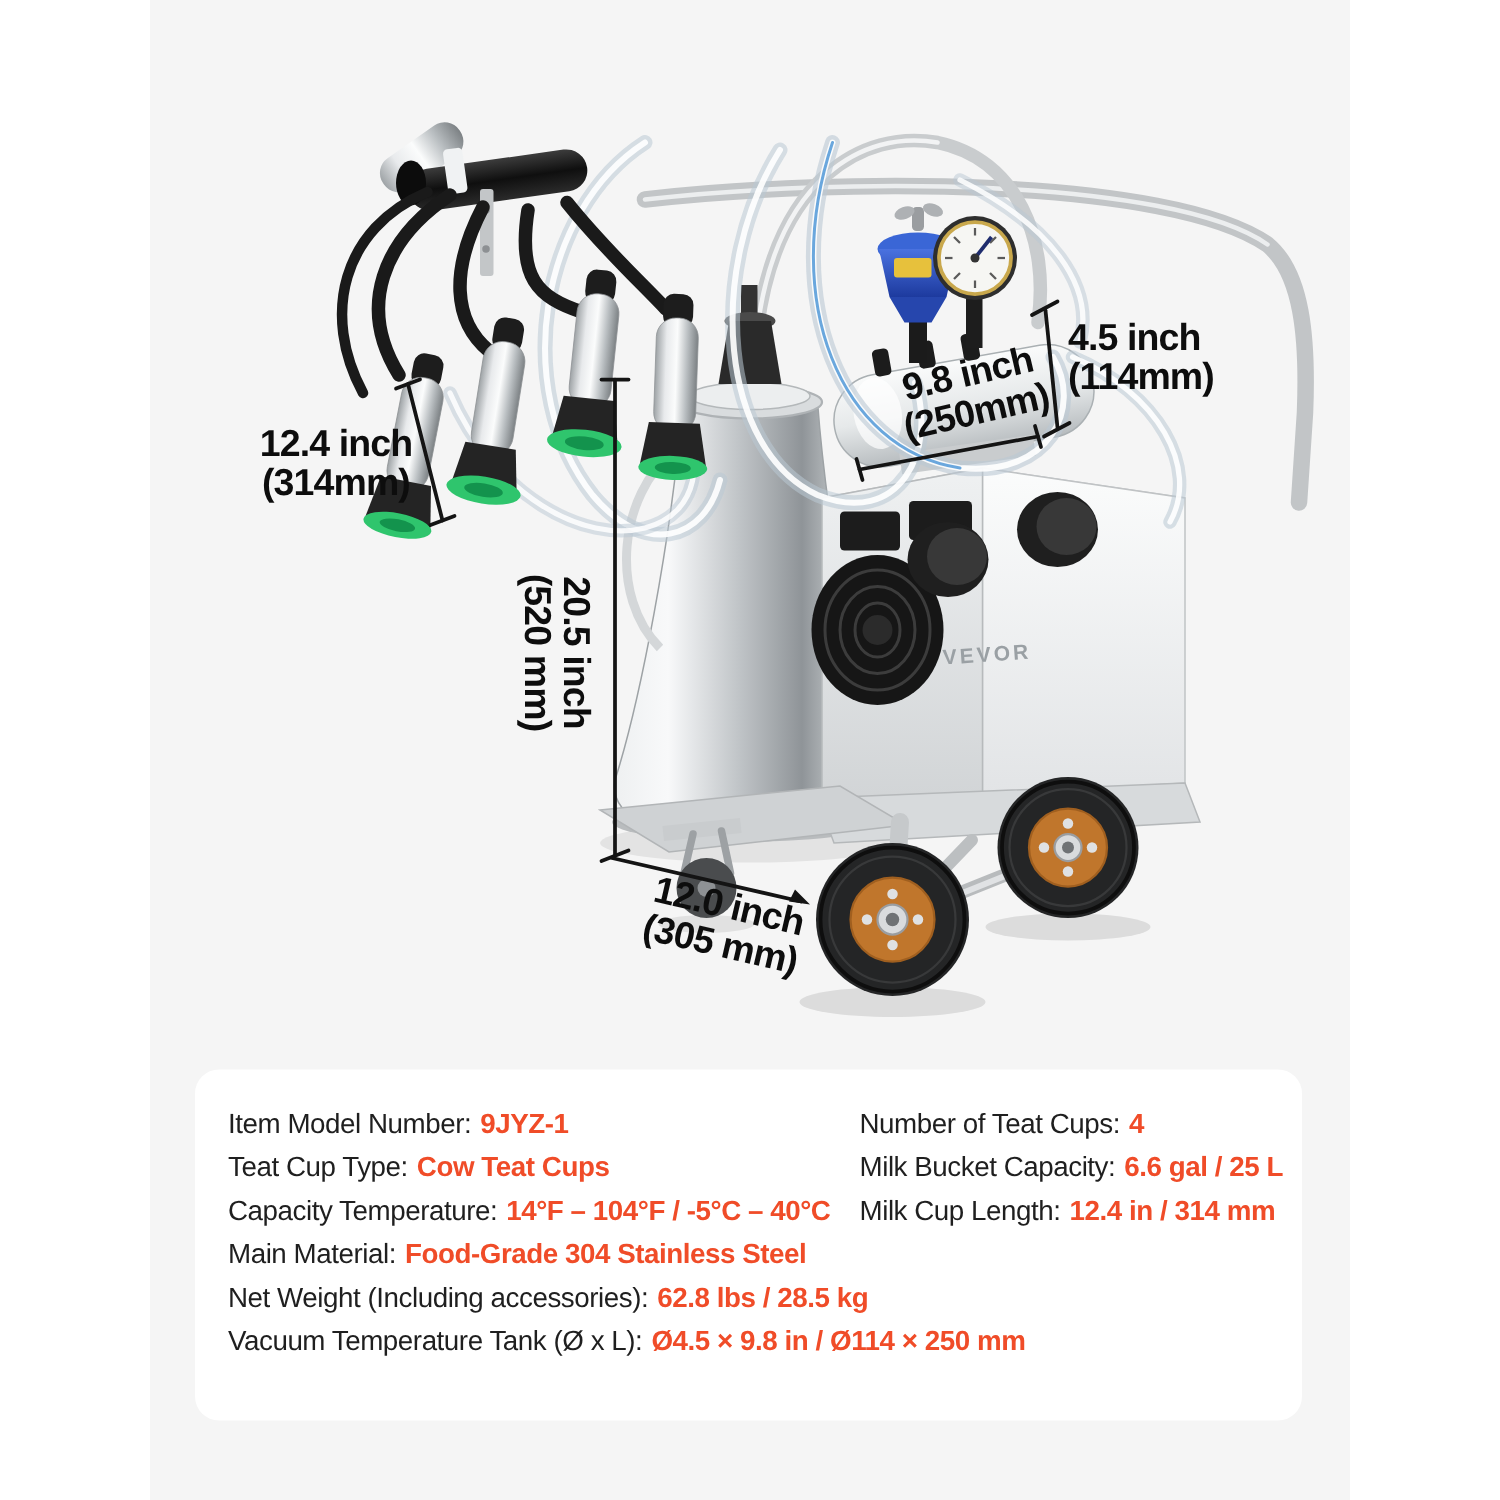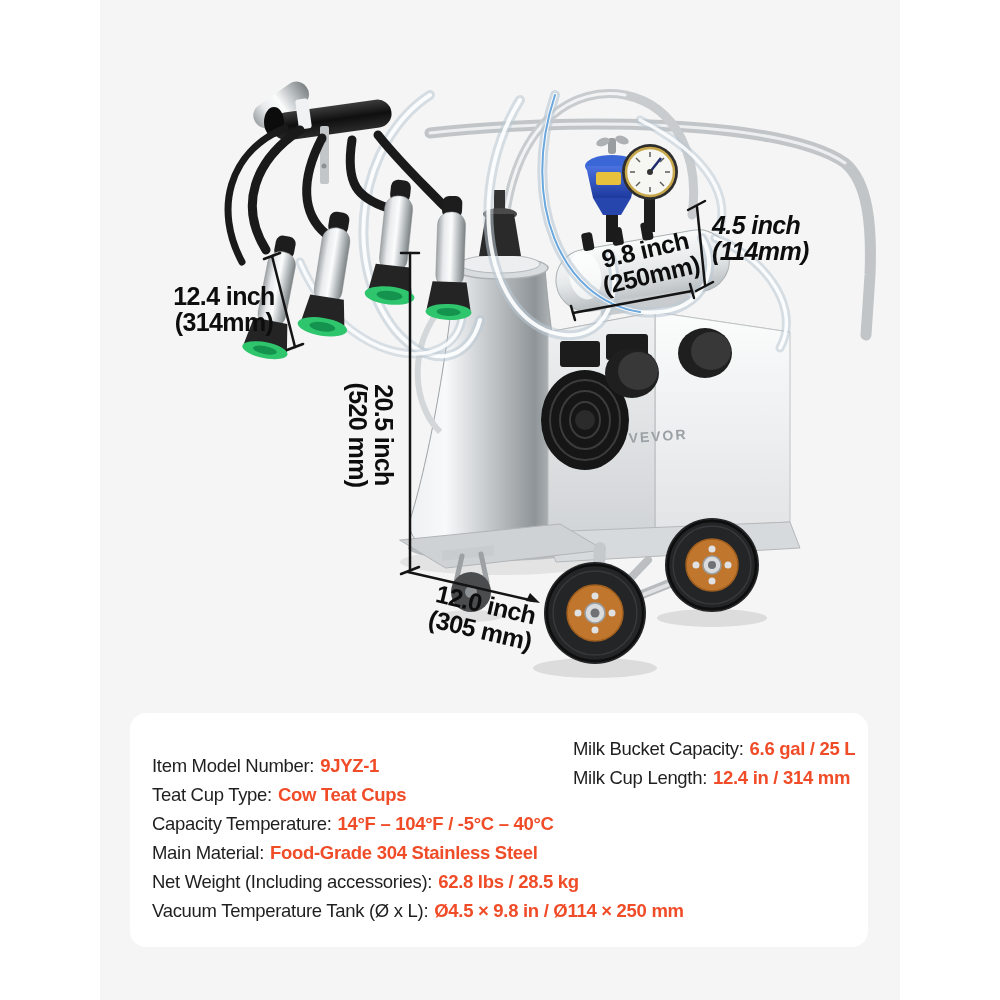--- a/index.html
+++ b/index.html
@@ -26,21 +26,21 @@
     font-size:14px; font-weight:700; color:#9aa0a4; letter-spacing:2px;
     transform:rotate(-4deg);
   }
 
   
   .panel {
     position:absolute; left:130px; top:713px; width:738px; height:234px;
     background:#ffffff; border-radius:16px;
   }
   .col { position:absolute; top:21px; }
-  .col-left  { left:22px;margin-top:17px; }
+  .col-left  { left:22px; }
   .col-right { left:443px; }
   .row { height:29px; line-height:29px; font-size:18.5px; letter-spacing:-0.3px; white-space:nowrap; }
   .lbl { color:#1f1f1f; }
   .val { color:#f04c28; font-weight:700; margin-left:6px; }
 </style>
 </head>
 <body>
 
 <div class="band"></div>
 
@@ -314,21 +314,21 @@
 <div class="dim rot90" style="left:295px; top:408px; width:150px; height:54px;">
   <div>20.5 inch</div>
   <div>(520 mm)</div>
 </div>
 
 <div class="dim rotm13" style="left:578px; top:236px; width:140px;">
   <div>9.8 inch</div>
   <div>(250mm)</div>
 </div>
 
-<div class="dim left-align" style="left:712px; top:212px; width:150px;font-style:italic;">
+<div class="dim left-align" style="left:712px; top:212px; width:150px;">
   <div>4.5 inch</div>
   <div>(114mm)</div>
 </div>
 
 <div class="dim rot13" style="left:403px; top:591px; width:160px;">
   <div>12.0 inch</div>
   <div>(305 mm)</div>
 </div>
 
 <div class="logo">VEVOR</div>
@@ -349,19 +349,22 @@
     </div>
     <div class="row">
       <span class="lbl">Net Weight (Including accessories):</span><span class="val">62.8 lbs / 28.5 kg</span>
     </div>
     <div class="row">
       <span class="lbl">Vacuum Temperature Tank (Ø x L):</span><span class="val">Ø4.5 × 9.8 in / Ø114 × 250 mm</span>
     </div>
   </div>
   <div class="col col-right">
     <div class="row">
+      <span class="lbl">Number of Teat Cups:</span><span class="val">4</span>
+    </div>
+    <div class="row">
       <span class="lbl">Milk Bucket Capacity:</span><span class="val">6.6 gal / 25 L</span>
     </div>
     <div class="row">
       <span class="lbl">Milk Cup Length:</span><span class="val">12.4 in / 314 mm</span>
     </div>
   </div>
 </div>
 
 </body></html>

